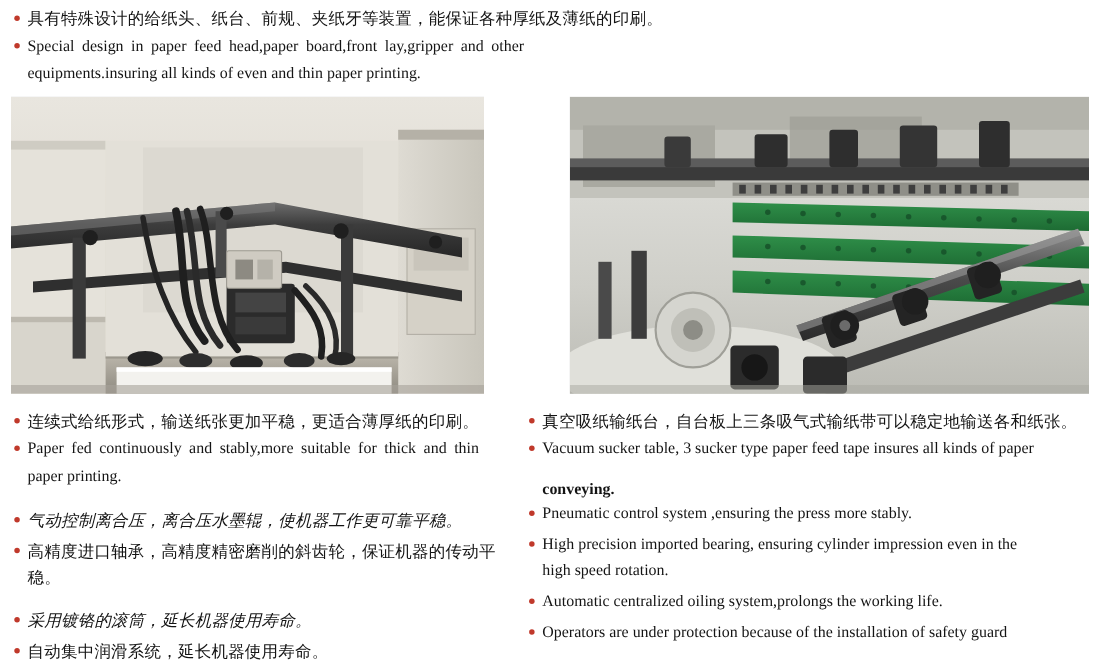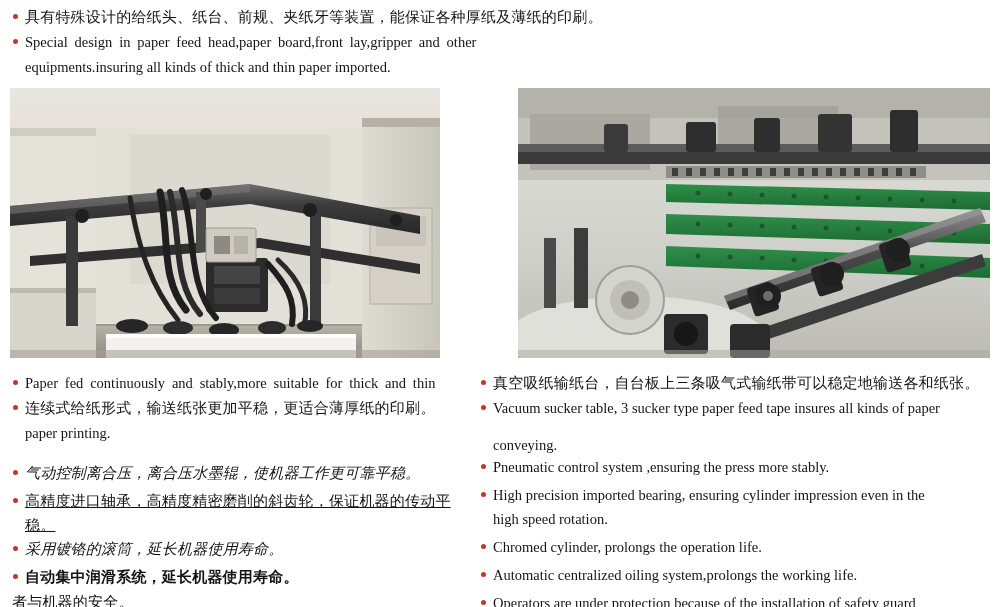--- a/index.html
+++ b/index.html
@@ -127,21 +127,21 @@
 
   <div class="top-block">
     <ul class="bullet-list">
       <li class="bullet-item cn">
         <span>具有特殊设计的给纸头、纸台、前规、夹纸牙等装置，能保证各种厚纸及薄纸的印刷。</span>
       </li>
       <li class="bullet-item en spaced">
         <span>Special  design  in  paper  feed  head,paper  board,front  lay,gripper  and  other</span>
       </li>
     </ul>
-    <div class="en indent" style="padding-left:13px;margin-top:1px;">equipments.insuring all kinds of thick and thin paper imported.</div>
+    <div class="en indent" style="padding-left:13px;margin-top:1px;">equipments.insuring all kinds of even and thin paper printing.</div>
   </div>
 
   <div class="photo photo-left">
     <svg width="430" height="270" viewBox="0 0 430 270" xmlns="http://www.w3.org/2000/svg">
       <defs>
         <linearGradient id="wallg" x1="0" y1="0" x2="0" y2="1">
           <stop offset="0%" stop-color="#e9e6df"></stop>
           <stop offset="55%" stop-color="#ddd9d0"></stop>
           <stop offset="100%" stop-color="#cfcabf"></stop>
         </linearGradient>
@@ -338,75 +338,72 @@
 
       <rect x="56" y="140" width="14" height="80" fill="#3c3c3c"></rect>
       <rect x="26" y="150" width="12" height="70" fill="#4a4a4a"></rect>
 
       <rect x="0" y="262" width="472" height="8" fill="#a7a7a0" opacity="0.5"></rect>
     </svg>
   </div>
 
   <div class="col-left">
     <ul class="bullet-list">
+      <li class="bullet-item cn">
+        <span>连续式给纸形式，输送纸张更加平稳，更适合薄厚纸的印刷。</span>
+      </li>
       <li class="bullet-item en spaced">
         <span>Paper  fed  continuously  and  stably,more  suitable  for  thick  and  thin</span>
       </li>
-      <li class="bullet-item cn">
-        <span>连续式给纸形式，输送纸张更加平稳，更适合薄厚纸的印刷。</span>
-      </li>
     </ul>
     <div class="en" style="padding-left:13px;margin-top:1px;">paper printing.</div>
   </div>
 
   <div class="col-right">
     <ul class="bullet-list">
       <li class="bullet-item cn">
         <span>真空吸纸输纸台，自台板上三条吸气式输纸带可以稳定地输送各和纸张。</span>
       </li>
       <li class="bullet-item en">
         <span>Vacuum sucker table, 3 sucker type paper feed tape insures all kinds of paper</span>
       </li>
     </ul>
-    <div class="en" style="padding-left:13px;margin-top:14px;">conveying.</div>
+    <div class="en" style="padding-left:13px;margin-top:14px;font-weight:bold;">conveying.</div>
   </div>
 
   <div class="col-left-2">
     <ul class="bullet-list">
       <li class="bullet-item cn" style="margin-bottom:5px;font-style:italic;">
         <span>气动控制离合压，离合压水墨辊，使机器工作更可靠平稳。</span>
       </li>
-      <li class="bullet-item cn" style="margin-bottom:1px;text-decoration:underline;">
+      <li class="bullet-item cn" style="margin-bottom:16px;">
         <span>高精度进口轴承，高精度精密磨削的斜齿轮，保证机器的传动平稳。</span>
       </li>
       <li class="bullet-item cn" style="margin-bottom:5px;font-style:italic;">
         <span>采用镀铬的滚筒，延长机器使用寿命。</span>
       </li>
-      <li class="bullet-item cn" style="margin-bottom:2px;font-weight:bold;">
+      <li class="bullet-item cn" style="margin-bottom:2px;">
         <span>自动集中润滑系统，延长机器使用寿命。</span>
       </li>
     </ul>
     <div class="cn" style="margin-top:2px;">者与机器的安全。</div>
   </div>
 
   <div class="col-right-2">
     <ul class="bullet-list">
       <li class="bullet-item en" style="margin-bottom:5px;">
         <span>Pneumatic control system ,ensuring the press more stably.</span>
       </li>
       <li class="bullet-item en" style="margin-bottom:0;">
         <span>High precision imported bearing, ensuring cylinder impression even in the</span>
       </li>
     </ul>
     <div class="en" style="padding-left:13px;margin:1px 0 5px 0;">high speed rotation.</div>
     <ul class="bullet-list">
       <li class="bullet-item en" style="margin-bottom:5px;">
-        <span>Chromed cylinder, prolongs the operation life.</span>
-      </li>
-      <li class="bullet-item en" style="margin-bottom:5px;">
         <span>Automatic centralized oiling system,prolongs the working life.</span>
       </li>
       <li class="bullet-item en" style="margin-bottom:0;">
         <span>Operators are under protection because of the installation of safety guard</span>
       </li>
     </ul>
   </div>
 
 </div>
 

